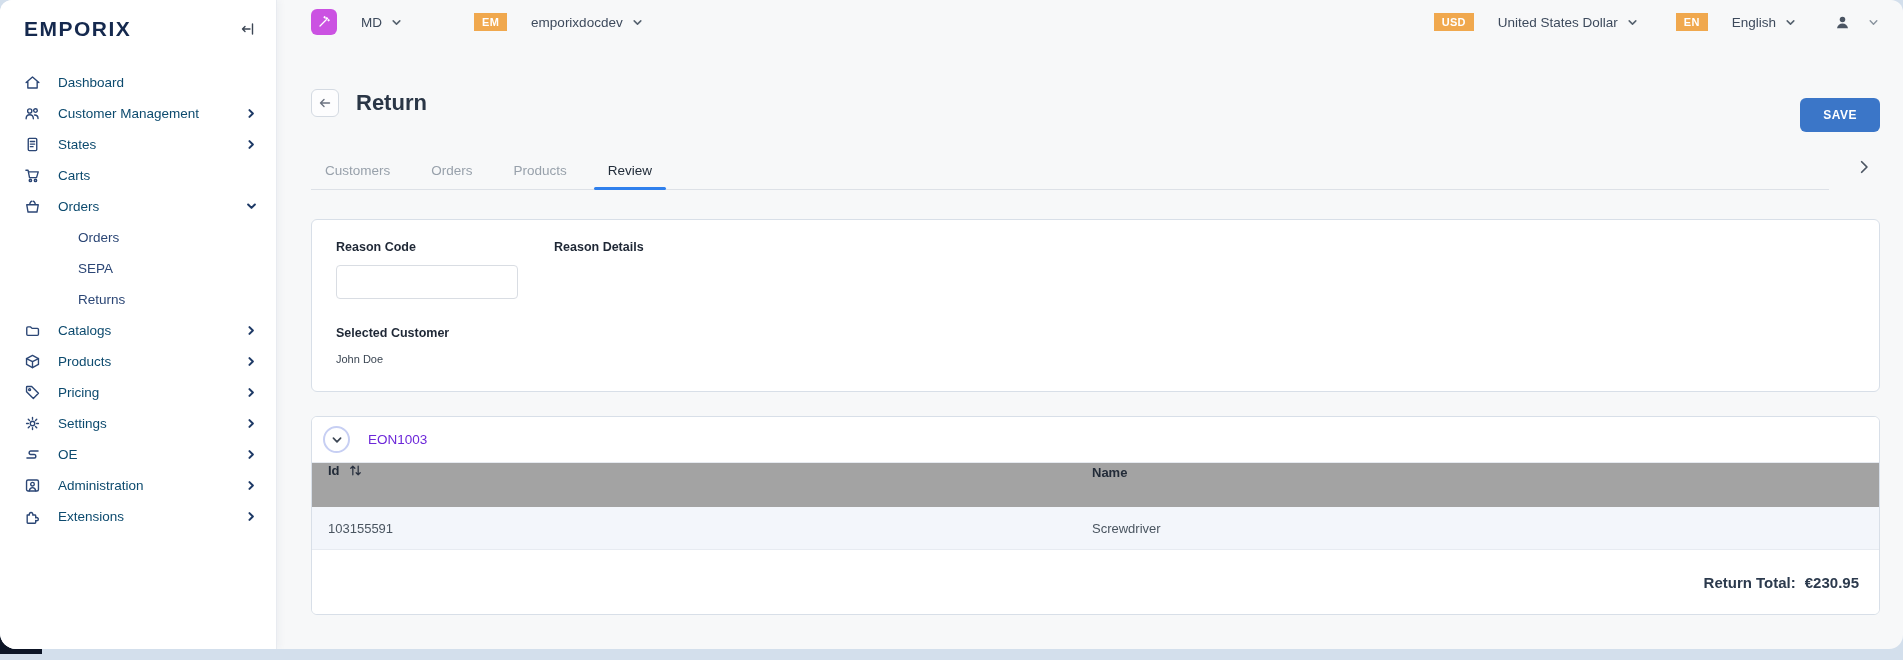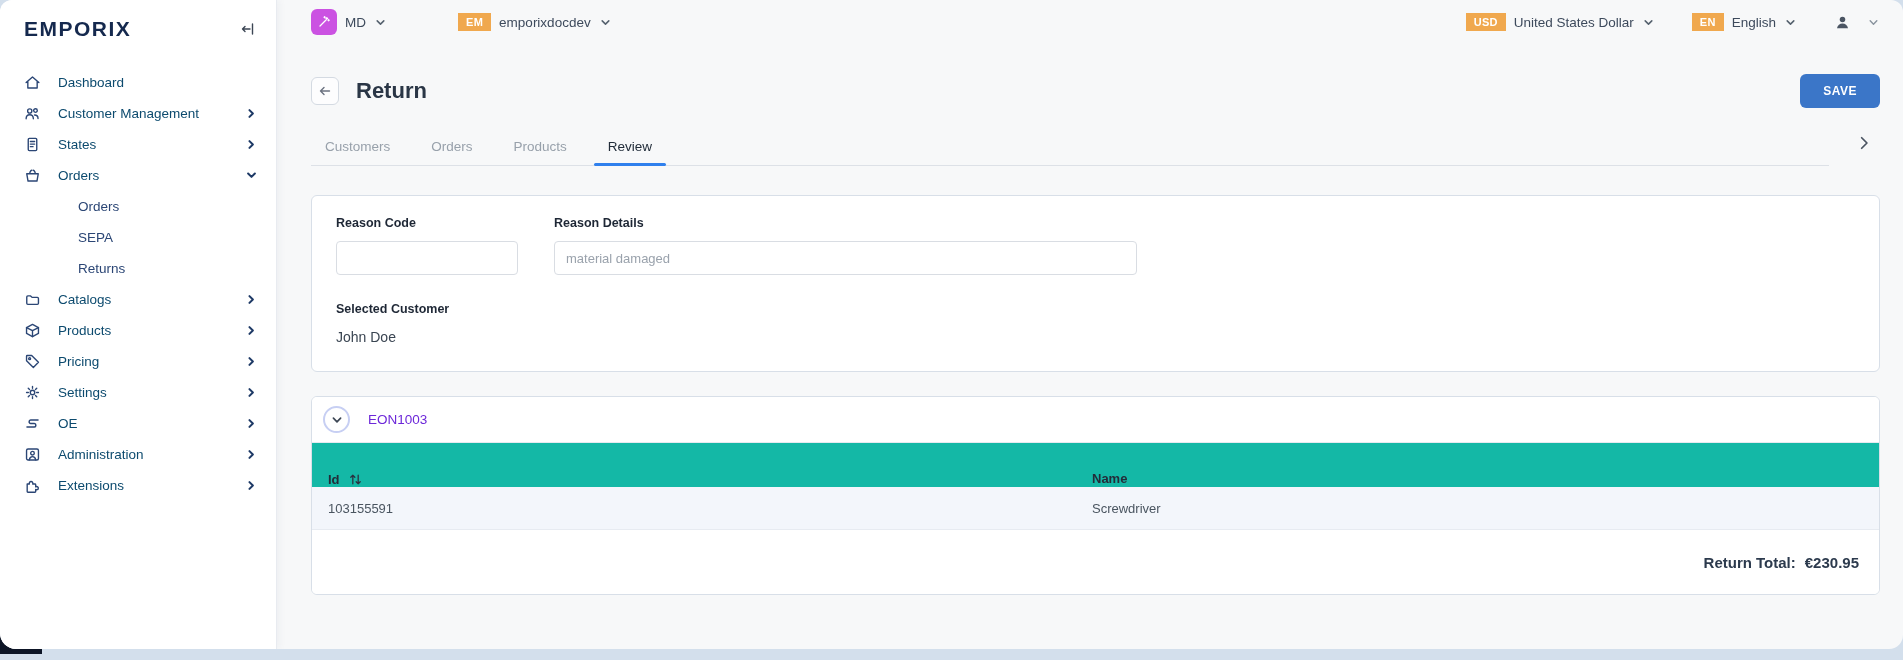--- a/index.html
+++ b/index.html
@@ -52,40 +52,41 @@
   }
   .tb-group{ display:flex; align-items:center; cursor:pointer; }
   .badge{
     background:#f0a84e; color:#ffffff; font-size:11px; font-weight:bold;
     padding:3px 8px; border-radius:0; letter-spacing:.3px;
   }
   .badge.magenta{
     background:#cb52e2; width:26px; height:26px; padding:0;
     display:flex; align-items:center; justify-content:center; border-radius:6px;
   }
-  .tb-label{ margin-left:8px; }
+  .tb-label{ margin-left:24px; }
   .tb-chev{ margin-left:9px; display:flex; align-items:center; }
   .tb-right{ margin-left:auto; display:flex; align-items:center; gap:38px; }
   .tb-user{ display:flex; align-items:center; gap:8px; cursor:pointer; }
   .page-header{
     display:flex; align-items:center; padding:30px 23px 0 34px;
   }
   .back-btn{
     width:28px; height:28px; border:1px solid #d4dae2; border-radius:6px;
     background:#fdfdfe; display:flex; align-items:center; justify-content:center;
     cursor:pointer;
   }
   .page-title{
     margin-left:17px; font-size:22px; font-weight:bold; color:#2a3646;
   }
   .save-btn{
     margin-left:auto; background:#3b76c8; color:#ffffff; border:none;
     font-size:12px; font-weight:bold; letter-spacing:.5px;
     padding:10px 23px; border-radius:6px; cursor:pointer;
     font-family:"Liberation Sans",sans-serif;
+    margin-top:24px;
   }
   .tabs-row{ position:relative; margin:22px 0 0 34px; padding-right:74px; }
   .tabs{ display:flex; border-bottom:1px solid #dde1e7; }
   .tab{
     padding:9px 14px 11px; font-size:13.5px; color:#98a1ab; cursor:pointer;
     margin-right:13px; position:relative; white-space:nowrap;
   }
   .tab.active{ color:#222d3a; }
   .tab.active::after{
     content:""; position:absolute; left:0; right:0; bottom:-1px; height:3px;
@@ -107,33 +108,33 @@
   .field input{
     height:34px; border:1px solid #d9dde3; border-radius:4px;
     font-size:13px; color:#3a4552; padding:0 11px; outline:none;
     font-family:"Liberation Sans",sans-serif; background:#fff;
   }
   .field input::placeholder{ color:#9aa2ac; }
   .input-code{ width:182px; }
   .input-details{ width:583px; }
   .sel-customer{ margin-top:27px; }
   .sel-customer .sc-label{ font-size:12.5px; font-weight:bold; color:#1e2735; }
-  .sel-customer .sc-value{ font-size:14px; color:#3a4552; margin-top:13px; }
+  .sel-customer .sc-value{ font-size:11px; color:#3a4552; margin-top:13px; }
   .card.items-card{ margin-top:24px; overflow:hidden; padding:0; }
   .sec-header{
     height:46px; display:flex; align-items:center; padding-left:11px;
     border-bottom:1px solid #e6eaf0; background:#fff;
   }
   .circle-btn{
     width:27px; height:27px; border-radius:50%; border:2px solid #c7cff3;
     background:#fff; display:flex; align-items:center; justify-content:center;
     cursor:pointer;
   }
   .sec-title{ margin-left:18px; font-size:13.5px; color:#6d28d9; }
-  .tbl-header{ display:flex; background:#14b8a6; height:44px; align-items:flex-end; }
+  .tbl-header{ display:flex; background:#a3a3a3; height:44px; align-items:flex-start; }
   .tbl-row{
     display:flex; background:#f3f6fb; height:43px; align-items:center;
     border-bottom:1px solid #e7ebf1;
   }
   .cell-id{ flex:0 0 780px; padding-left:16px; display:flex; align-items:center; }
   .cell-name{ flex:1; }
   .tbl-header .hdr-txt{ font-size:13px; font-weight:bold; color:#232c39; }
   .sort-icon{ margin-left:8px; display:flex; align-items:center; cursor:pointer; }
   .tbl-row .cell-txt{ font-size:13px; color:#4a5560; }
   .tbl-footer{
@@ -195,20 +196,30 @@
             </svg>
         </span>
         <span class="ni-label">States</span>
         <span class="ni-chev">
           <svg width="9" height="9" viewBox="0 0 8 8" fill="none" stroke="#1e3a66" stroke-width="1.8" stroke-linecap="round" stroke-linejoin="round">
               <path d="m2.2 1 3 3-3 3"></path>
             </svg>
         </span>
       </div>
 
+      <div class="nav-item">
+        <span class="ni-icon">
+          <svg width="17" height="17" viewBox="0 0 16 16" fill="none" stroke="#2b4675" stroke-width="1.3" stroke-linecap="round" stroke-linejoin="round">
+              <path d="M1.8 3h2l1.4 7h6.6l1.6-5.4H4.4"></path>
+              <circle cx="6" cy="12.6" r="1.1"></circle>
+              <circle cx="10.8" cy="12.6" r="1.1"></circle>
+            </svg>
+        </span>
+        <span class="ni-label">Carts</span>
+      </div>
 
       <div class="nav-item">
         <span class="ni-icon">
           <svg width="17" height="17" viewBox="0 0 16 16" fill="none" stroke="#2b4675" stroke-width="1.3" stroke-linecap="round" stroke-linejoin="round">
               <path d="M2.6 6.4h10.8l-1.2 6.8H3.8ZM5.4 6.4C5.4 4 7 3 7.3 3M10.6 6.4c0-2.4-1.6-3.4-1.9-3.4"></path>
             </svg>
         </span>
         <span class="ni-label">Orders</span>
         <span class="ni-chev">
           <svg width="9" height="9" viewBox="0 0 8 8" fill="none" stroke="#1e3a66" stroke-width="1.8" stroke-linecap="round" stroke-linejoin="round">
@@ -420,21 +431,20 @@
     </div>
 
     <div class="card form-card">
       <div class="field-row">
         <div class="field">
           <label>Reason Code</label>
           <input class="input-code" type="text" value="" style="">
         </div>
         <div class="field">
           <label>Reason Details</label>
-          <input class="input-details" type="text" placeholder="material damaged" style="">
         </div>
       </div>
       <div class="sel-customer">
         <div class="sc-label">Selected Customer</div>
         <div class="sc-value">John Doe</div>
       </div>
     </div>
 
     <div class="card items-card">
       <div class="sec-header">

